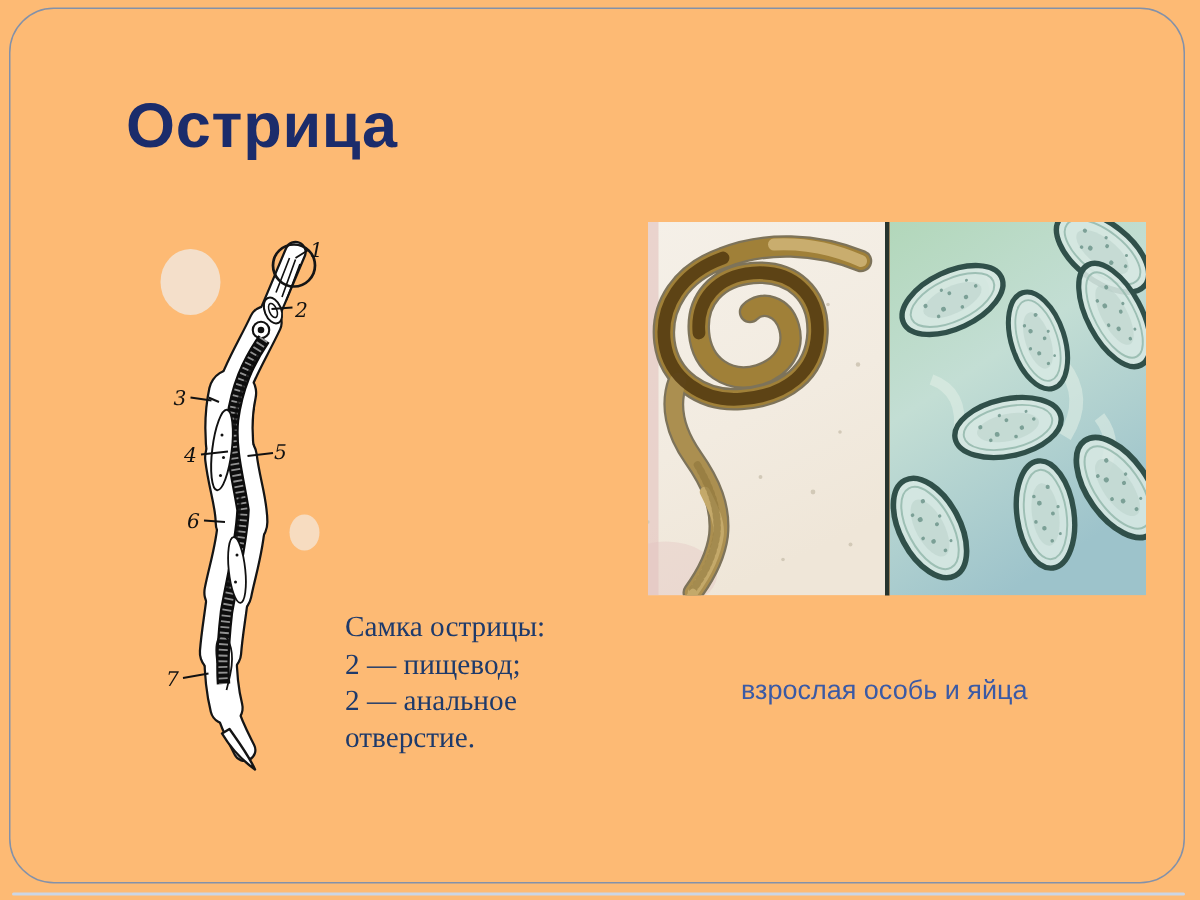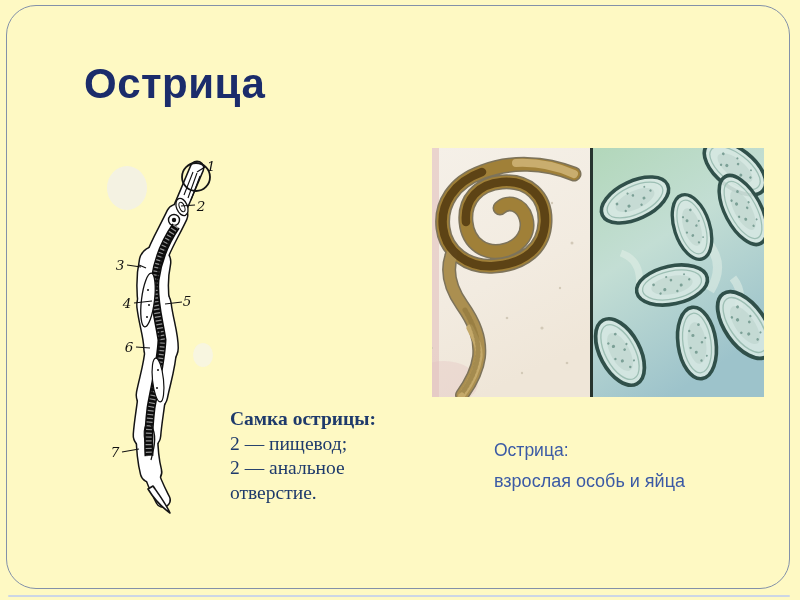--- a/index.html
+++ b/index.html
@@ -1,18 +1,18 @@
 <!DOCTYPE html>
 <html><head>
 <meta charset="utf-8">
 <style>
   html,body{margin:0;padding:0;}
   .slide{
     position:relative; width:800px; height:600px;
-    background:#fef9c3; overflow:hidden;
+    background:#fdba74; overflow:hidden;
     font-family:"Liberation Sans", sans-serif;
   }
   .frame{
     position:absolute; left:6px; top:5px; width:784px; height:584px;
     border:1.5px solid #8391a9; border-radius:30px;
     box-sizing:border-box; background:transparent;
   }
   .bottom-accent{
     position:absolute; left:8px; top:595px; width:782px; height:2px;
     background:#ccd6e5; border-radius:2px;
@@ -21,21 +21,21 @@
     position:absolute; left:84px; top:60px;
     font-size:42px; font-weight:bold; color:#1b2c6b;
     letter-spacing:0.5px;
   }
   .figure-svg{ position:absolute; left:85px; top:140px; }
   .legend{
     position:absolute; left:230px; top:407px; width:200px;
     font-family:"Liberation Serif", serif;
     font-size:19.5px; line-height:24.5px; color:#1e3a6b;
   }
-  .legend .heading{ font-weight:bold; }
+  .legend .heading{ font-weight:normal; }
   .photo{ position:absolute; top:148px; overflow:hidden; }
   .photo-worm{ left:432px; width:158px; height:249px; }
   .photo-divider{
     position:absolute; left:590px; top:148px; width:3px; height:249px;
     background:#26342e;
   }
   .photo-eggs{ left:593px; width:171px; height:249px; }
   .caption{
     position:absolute; left:494px; top:440px;
     font-size:17.5px; color:#3b5aa5;
@@ -224,17 +224,16 @@
         <use href="#egg" transform="translate(150,62) rotate(62) scale(1.05,0.95)"></use>
         <use href="#egg" transform="translate(79,137) rotate(-12)"></use>
         <use href="#egg" transform="translate(27,204) rotate(62) scale(1,1.05)"></use>
         <use href="#egg" transform="translate(104,195) rotate(82)"></use>
         <use href="#egg" transform="translate(152,177) rotate(55) scale(1.06)"></use>
       </g>
     </svg>
   </div>
 
   <div class="caption">
-    <div class="line1">Острица:</div>
     <div class="line2">взрослая особь и яйца</div>
   </div>
 
 </div>
 
 </body></html>

